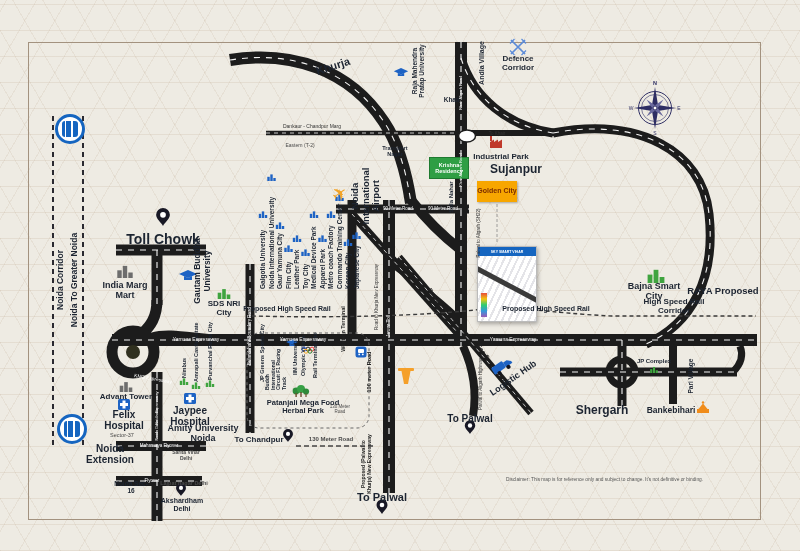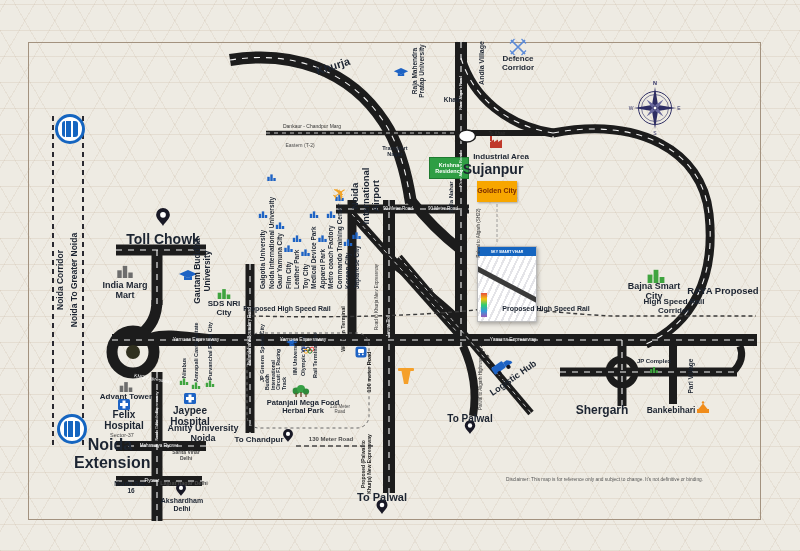--- a/index.html
+++ b/index.html
@@ -278,21 +278,21 @@
 
   <span class="lbl nw" style="left:163px;top:240px;font-size:14px">Toll Chowk</span>
   <span class="lbl" style="left:125px;top:290px;font-size:9px;width:64px">India Marg Mart</span>
   <span class="lbl v" style="left:203px;top:271px;font-size:8.5px;width:84px">Gautam Buddha University</span>
   <span class="lbl" style="left:224px;top:309px;font-size:8px;width:48px">SDS NRI City</span>
   <span class="lbl nw" style="left:126px;top:397px;font-size:8px">Advant Tower</span>
   <span class="lbl" style="left:124px;top:420px;font-size:10px;width:60px">Felix Hospital</span>
   <span class="lbl" style="left:190px;top:416px;font-size:10px;width:64px">Jaypee Hospital</span>
   <span class="lbl" style="left:203px;top:433px;font-size:9px;width:88px">Amity University Noida</span>
   <span class="lbl nw gy thin" style="left:122px;top:435px;font-size:5.5px">Sector-37</span>
-  <span class="lbl" style="left:110px;top:454px;font-size:16px;width:72px">Noida Extension</span>
+  <span class="lbl" style="left:110px;top:454px;font-size:10px;width:72px">Noida Extension</span>
   <span class="lbl gy" style="left:186px;top:456px;font-size:5px;width:38px">Sarita Vihar Delhi</span>
   <span class="lbl" style="left:131px;top:487px;font-size:6.5px;width:38px">Noida Sec-16</span>
   <span class="lbl gy" style="left:184px;top:483px;font-size:5.5px;width:50px">Lajpat nagar Delhi</span>
   <span class="lbl" style="left:182px;top:505px;font-size:7px;width:48px">Akshardham Delhi</span>
   <span class="lbl wt nw thin" style="left:159px;top:446px;font-size:4.5px">Mahamaya Flyover</span>
   <span class="lbl wt nw thin" style="left:152px;top:481px;font-size:4.5px">Flyover</span>
   <span class="lbl wt nw thin r10" style="left:153px;top:379px;font-size:4.8px">KMG Expressway</span>
   <span class="lbl wt nw thin v" style="left:157px;top:416px;font-size:4px">Noida G.Noida Expressway</span>
 
   <span class="lbl vb" style="left:259px;top:289px;font-size:6.5px">Galgotia University</span>
@@ -321,22 +321,22 @@
   <span class="lbl v" style="left:366px;top:196px;font-size:9.5px;width:60px">Noida International Airport</span>
   <span class="lbl v nw" style="left:343px;top:329px;font-size:5.5px;color:#222">Western Terminal</span>
 
   <span class="lbl nw r18" style="left:333px;top:66px;font-size:11px">Khurja</span>
   <span class="lbl nw" style="left:452px;top:100px;font-size:6.5px">Khair</span>
   <span class="lbl nw thin" style="left:497px;top:134px;font-size:4.5px;color:#333">To Khair</span>
   <span class="lbl v nw" style="left:482px;top:63px;font-size:7px">Andla Village</span>
   <span class="lbl" style="left:518px;top:64px;font-size:8px;width:54px">Defence Corridor</span>
   <span class="lbl v" style="left:418px;top:71px;font-size:6.5px;width:62px">Raja Mahendra Pratap University</span>
   <span class="lbl" style="left:395px;top:151px;font-size:5.5px;width:42px">Transport Nagar</span>
-  <span class="lbl" style="left:501px;top:157px;font-size:8px;width:58px">Industrial Area</span>
-  <span class="lbl nw" style="left:493px;top:170px;font-size:14px">Sujanpur</span>
+  <span class="lbl" style="left:501px;top:157px;font-size:8px;width:58px">Industrial Park</span>
+  <span class="lbl nw" style="left:516px;top:170px;font-size:12px">Sujanpur</span>
   <span class="lbl v nw" style="left:451px;top:197px;font-size:6px">Sola Nahar</span>
   <span class="lbl v nw wt thin" style="left:389px;top:326px;font-size:5px">Jewar Toll</span>
   <span class="lbl nw rm35" style="left:513px;top:378px;font-size:9px">Logistic Hub</span>
   <span class="lbl" style="left:303px;top:407px;font-size:7.5px;width:85px">Patanjali Mega Food Herbal Park</span>
 
   <span class="lbl" style="left:654px;top:291px;font-size:9px;width:66px">Bajna Smart City</span>
   <span class="lbl nw" style="left:723px;top:291px;font-size:9.5px">RAYA Proposed</span>
   <span class="lbl" style="left:674px;top:307px;font-size:8px;width:85px">High Speed Rail Corridor</span>
   <span class="lbl nw" style="left:287px;top:309px;font-size:7px">Proposed High Speed Rail</span>
   <span class="lbl nw" style="left:546px;top:309px;font-size:7px">Proposed High Speed Rail</span>

